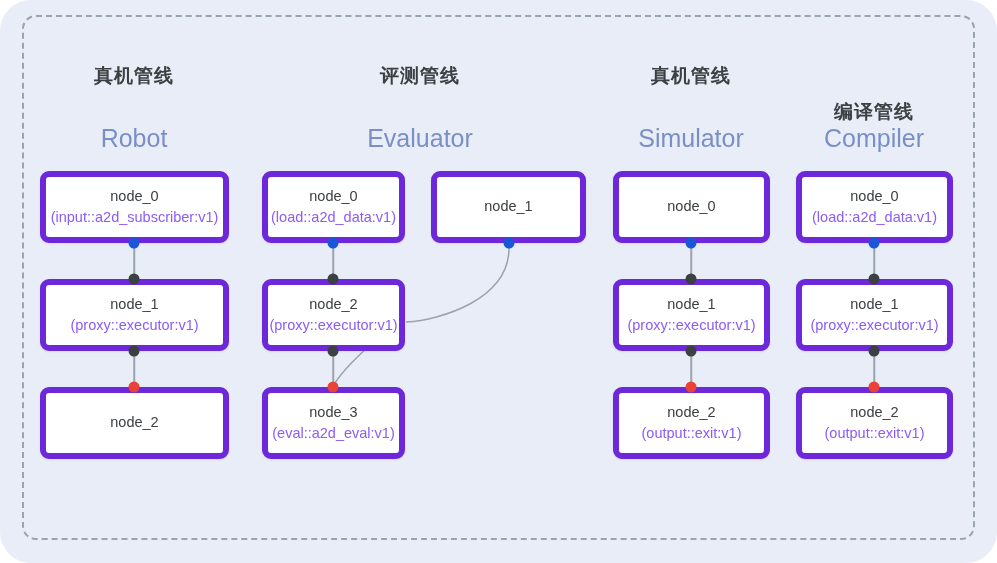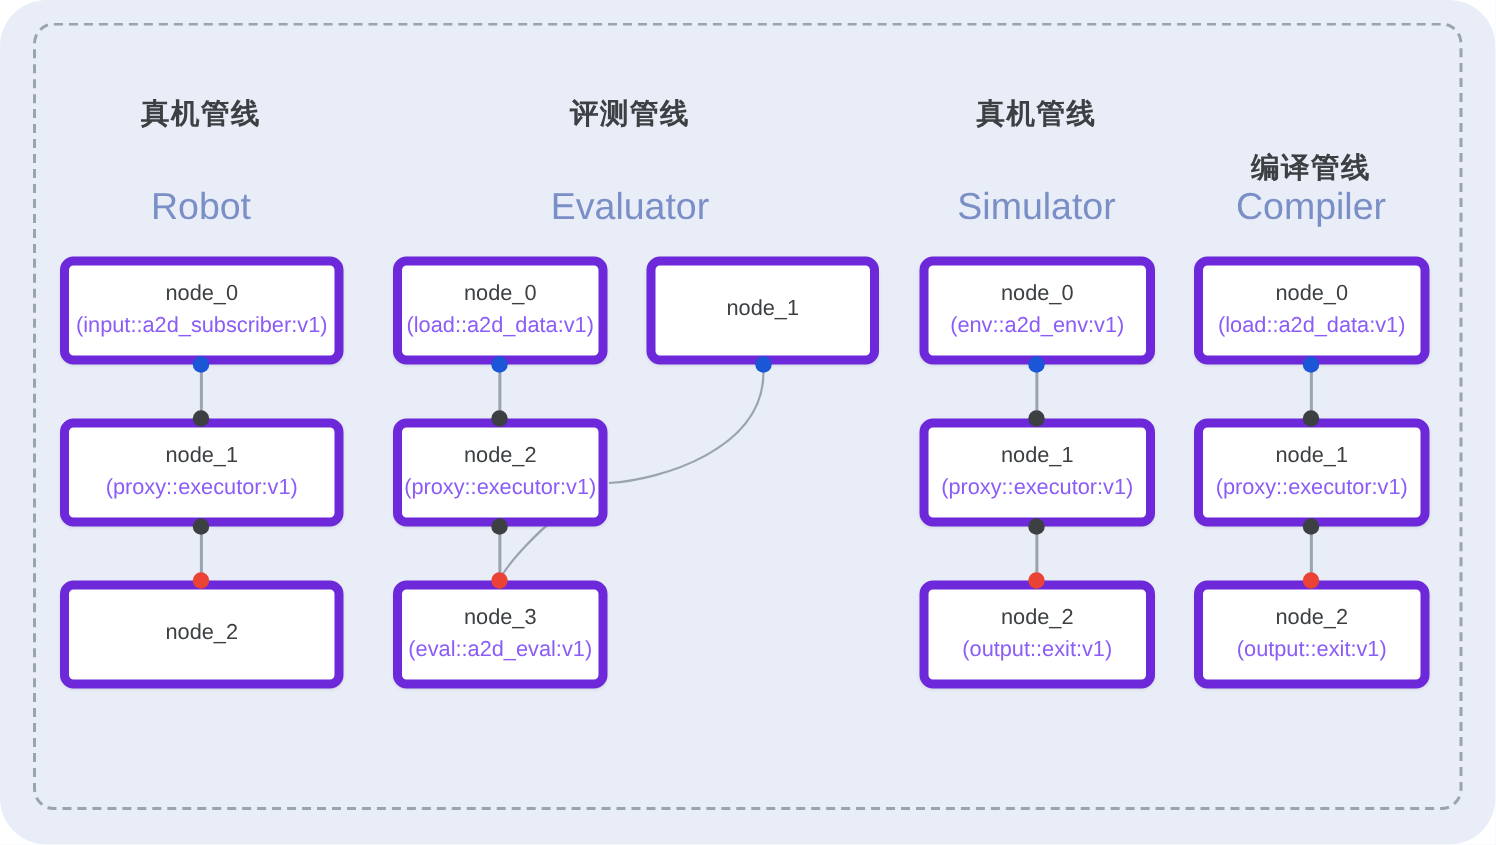--- a/index.html
+++ b/index.html
@@ -149,21 +149,20 @@
       <div class="dot blue" style="left: 509px; top: 243px;"></div>
       <div class="dot black" style="left: 333px; top: 279px;"></div>
       <div class="dot black" style="left: 333px; top: 351px;"></div>
       <div class="dot red" style="left: 333px; top: 387px;"></div>
       <div class="col-title-cn" style="left: 591px; top: 63px; width: 200px;">真机管线</div>
       <div class="col-title-en" style="left: 591px; top: 124px; width: 200px;">Simulator</div>
       <div class="edge" style="left: 691px; top: 243px; height: 36px;"></div>
       <div class="edge" style="left: 691px; top: 351px; height: 36px;"></div>
       <div class="node" style="left: 613px; top: 171px; width: 157px; height: 72px;">
         <div class="node-name">node_0</div>
-        <div class="node-type">(env::a2d_env:v1)</div>
       </div>
       <div class="node" style="left: 613px; top: 279px; width: 157px; height: 72px;">
         <div class="node-name">node_1</div>
         <div class="node-type">(proxy::executor:v1)</div>
       </div>
       <div class="node" style="left: 613px; top: 387px; width: 157px; height: 72px;">
         <div class="node-name">node_2</div>
         <div class="node-type">(output::exit:v1)</div>
       </div>
       <div class="dot blue" style="left: 691px; top: 243px;"></div>

